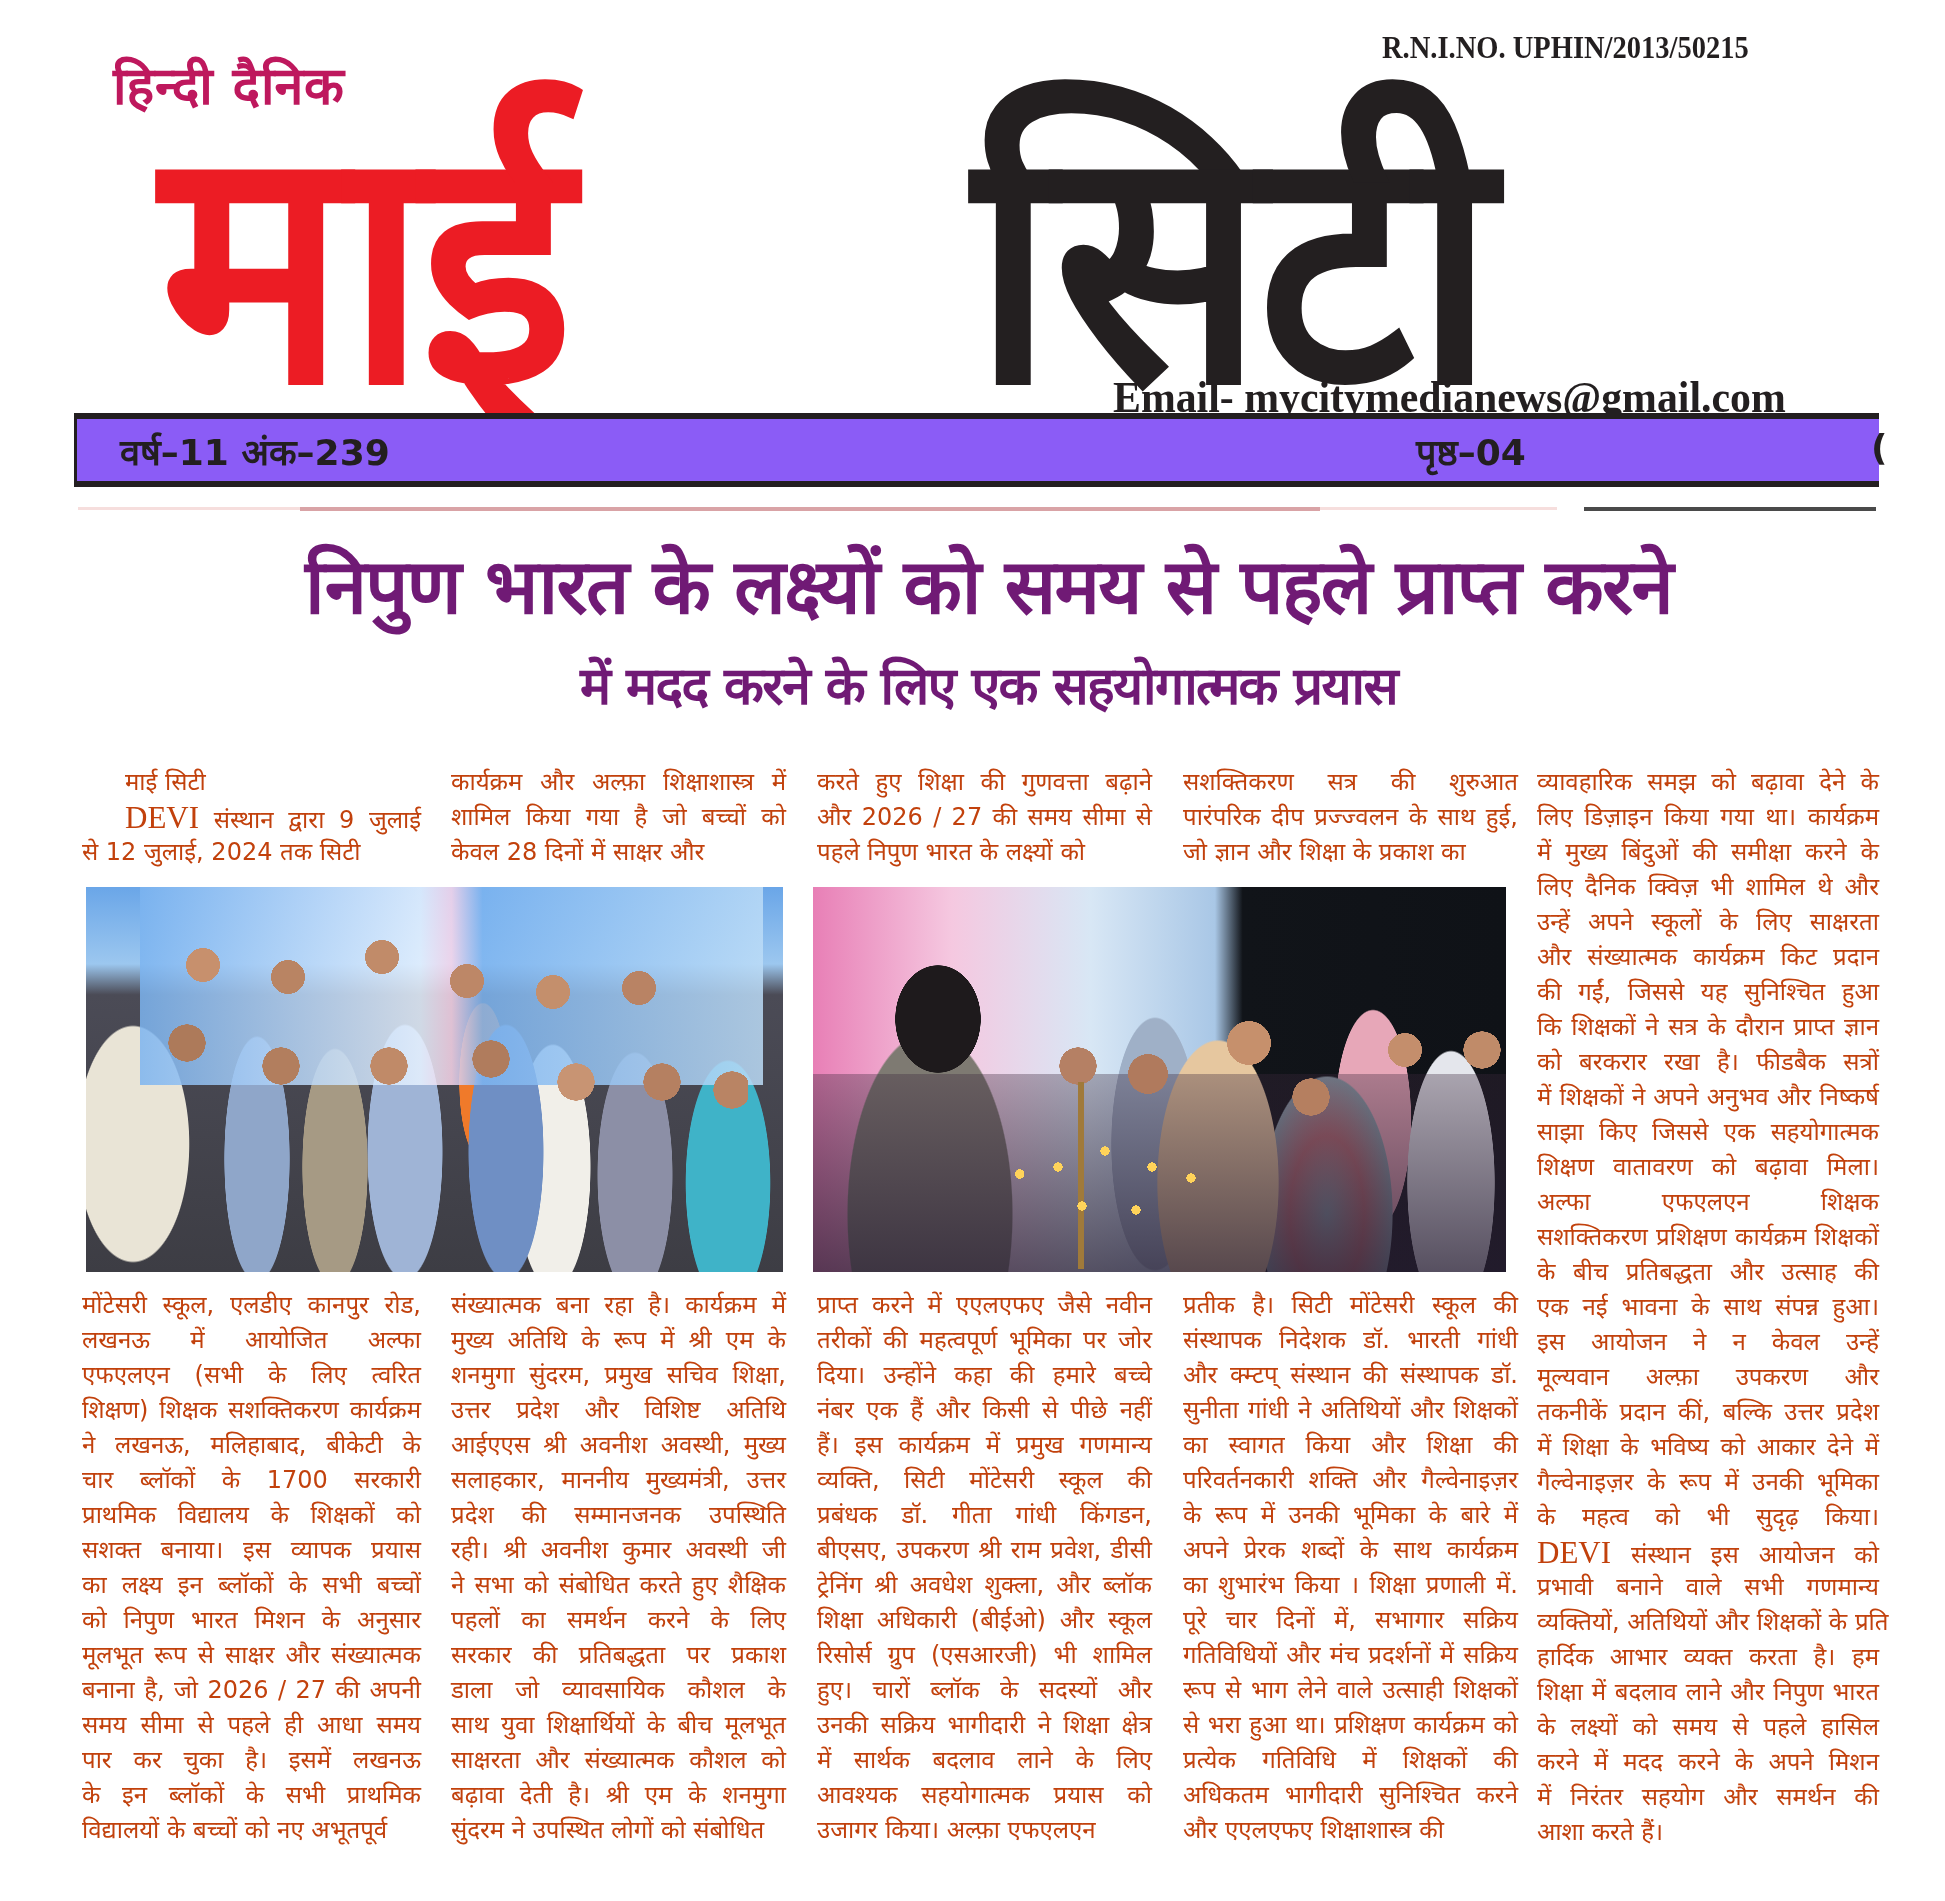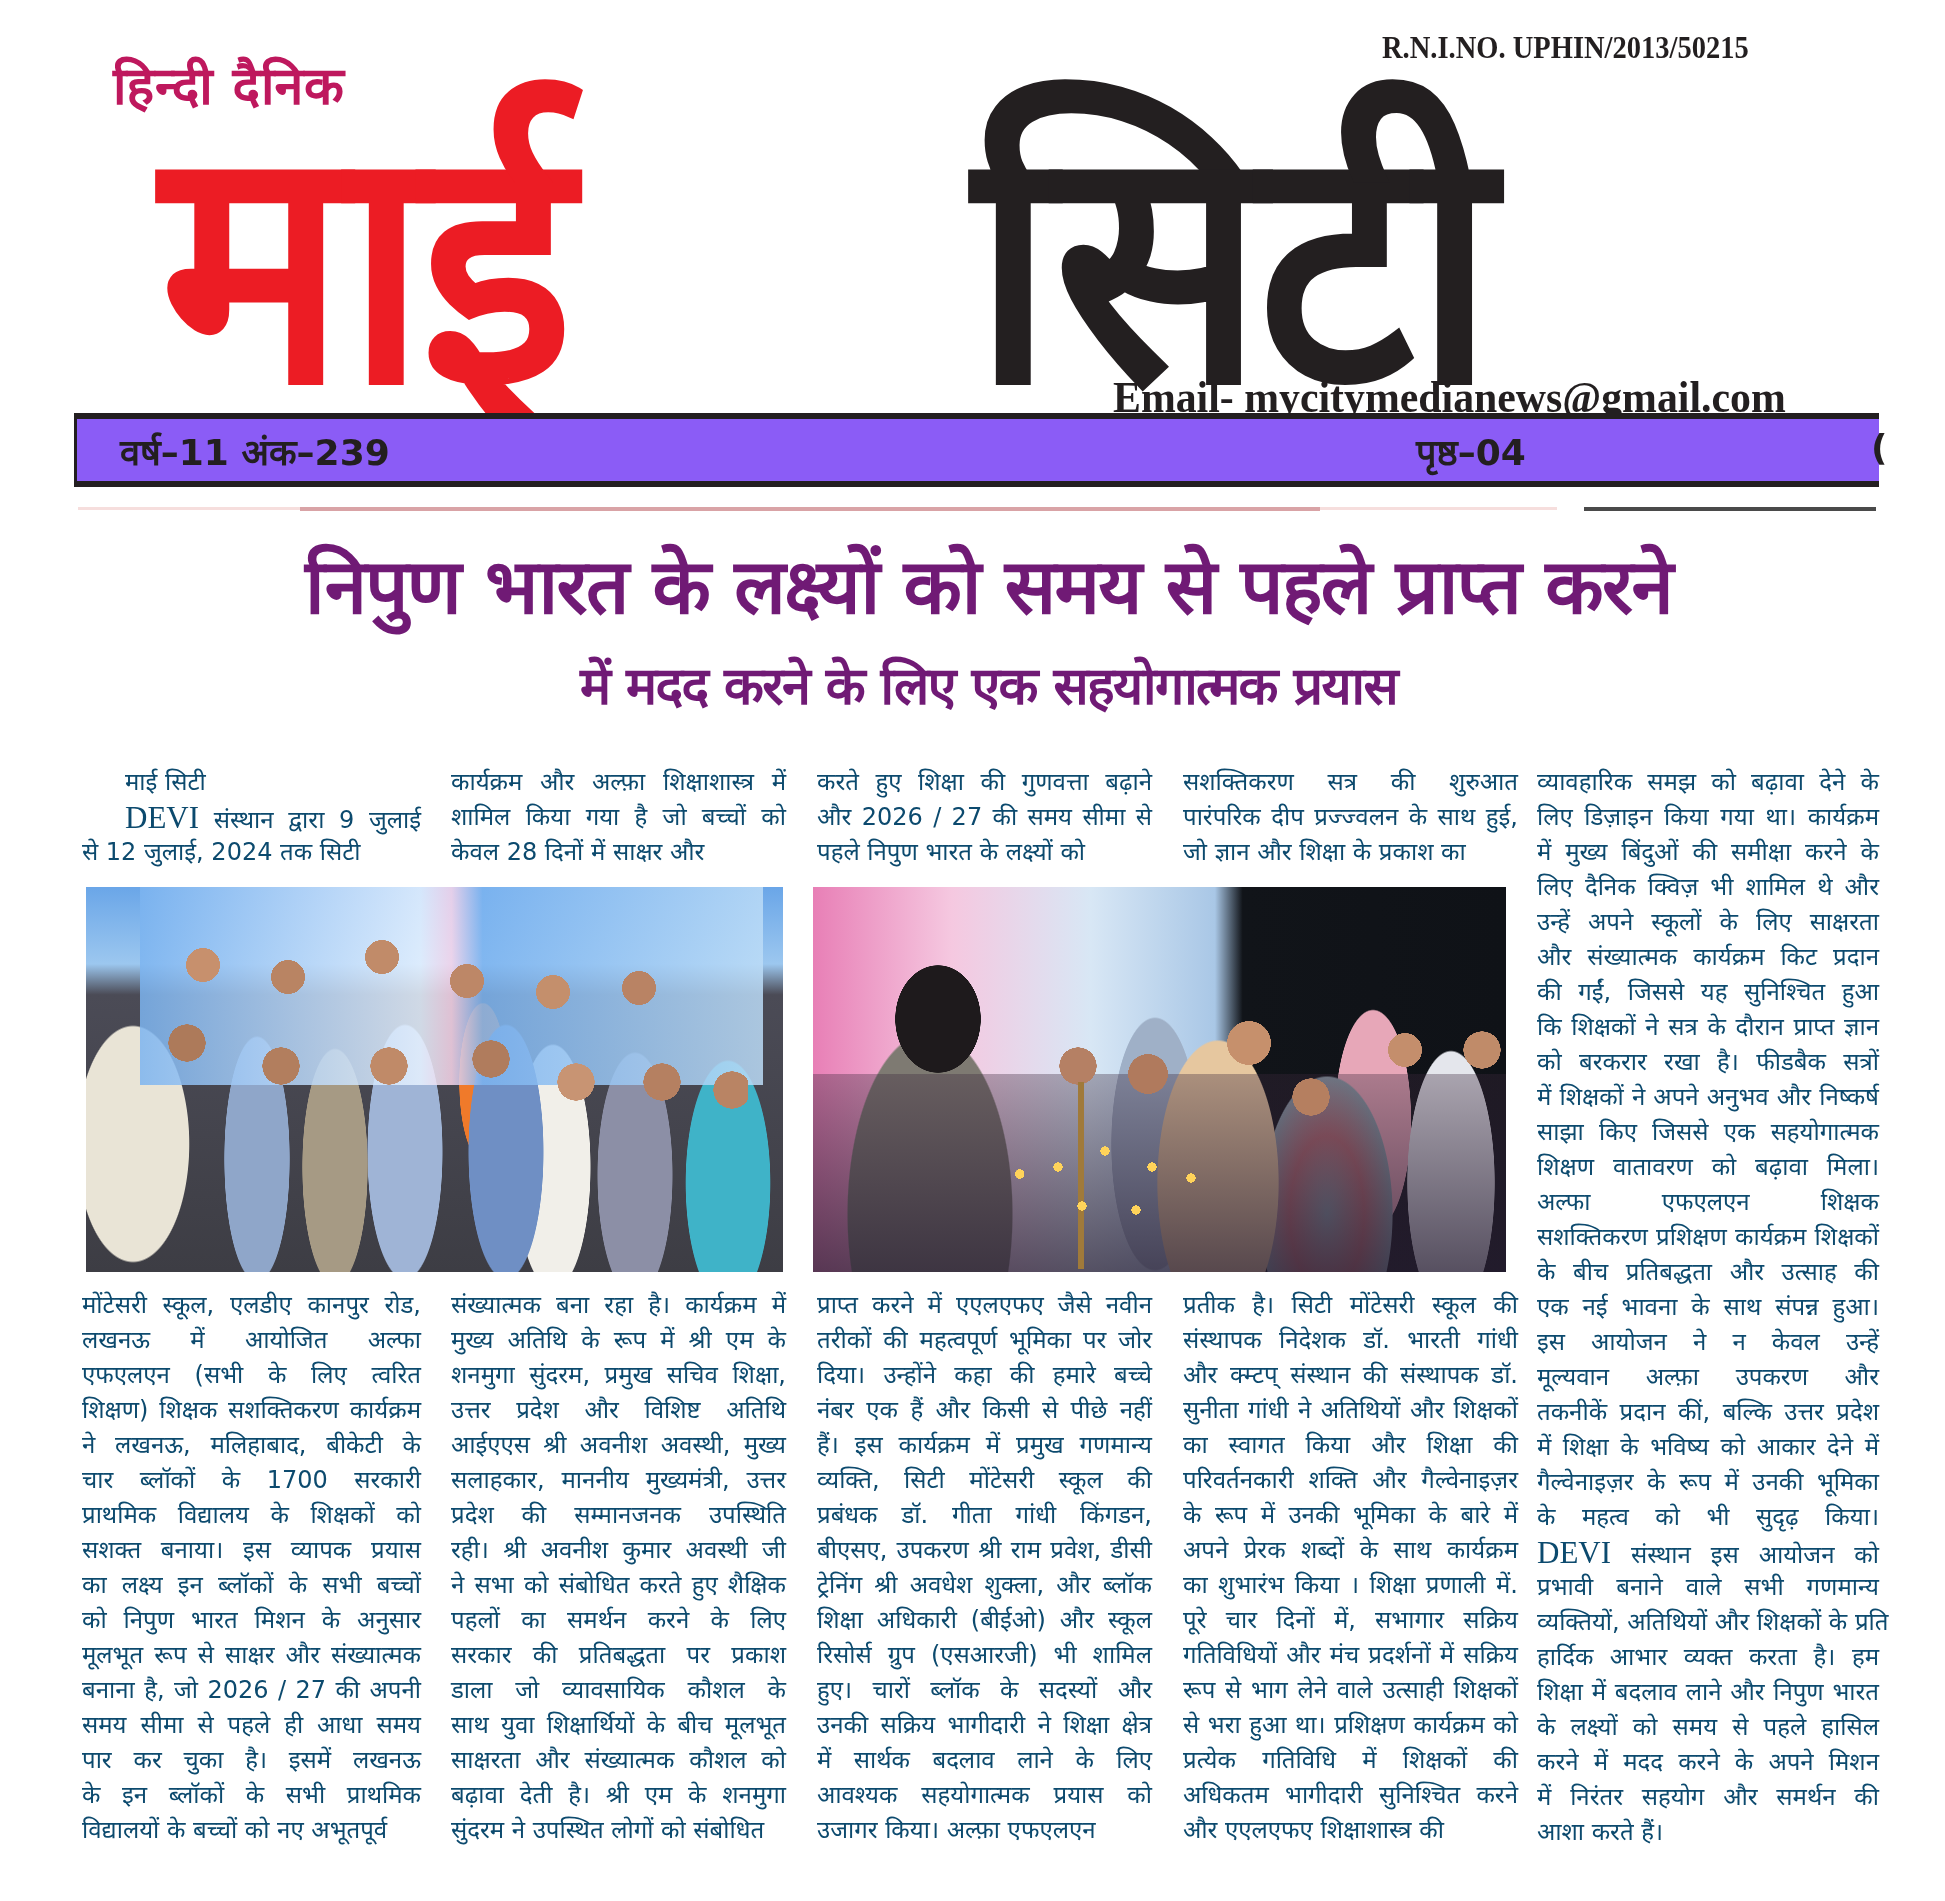--- a/index.html
+++ b/index.html
@@ -13,21 +13,21 @@
   .email { left:1113px; top:372px; font-family:"Liberation Serif", serif; font-weight:bold; font-size:44px; color:#231f20; transform:scaleX(0.95); transform-origin:left top; white-space:nowrap; }
   .band { left:74px; top:413px; width:1802px; height:62px; background:#8b5cf6; border-top:6.2px solid #231f20; border-bottom:6.2px solid #231f20; border-left:3.1px solid #231f20; }
   .band span { position:absolute; top:7.8px; font-size:36px; font-weight:bold; color:#231f20; white-space:nowrap; }
   .b1 { left:43px; } .b2 { left:459px; } .b3 { left:1339px; } .b4 { left:1794px; }
   .rule-a { left:78px; top:507px; width:1479px; height:3.1px; background:#f6dedd; }
   .rule-b { left:300px; top:507px; width:1020px; height:3.9px; background:#d9a3a6; }
   .rule-c { left:1584px; top:507px; width:292px; height:3.9px; background:#4a4a4a; }
   .headline { left:70px; width:1837px; font-family:"DejaVu Sans", sans-serif; font-weight:bold; color:#701a75; white-space:nowrap; text-align:center; line-height:1; }
   .h1 { top:549px; font-size:76px; letter-spacing:-1.6px; }
   .h2 { top:660px; font-size:52px; letter-spacing:-1.6px; }
-  .col { position:absolute; font-family:"DejaVu Sans", sans-serif; font-size:24px; line-height:35px; color:#0c4a6e; text-align:justify; text-align-last:justify; }
+  .col { position:absolute; font-family:"DejaVu Sans", sans-serif; font-size:24px; line-height:35px; color:#c2410c; text-align:justify; text-align-last:justify; }
   .col .ln { display:block; white-space:nowrap; height:35px; overflow:visible; }
   .col .ln.last { text-align-last:left; }
   .c1 { left:82px; width:339px; }
   .c2 { left:451px; width:335px; }
   .c3 { left:817px; width:335px; }
   .c4 { left:1183px; width:335px; }
   .c5 { left:1537px; width:342px; }
   .devi { font-family:"Liberation Serif", serif; font-size:31px; }
   .photo { position:absolute; overflow:hidden; }
   .p1 { left:86px; top:887px; width:697px; height:385px;

